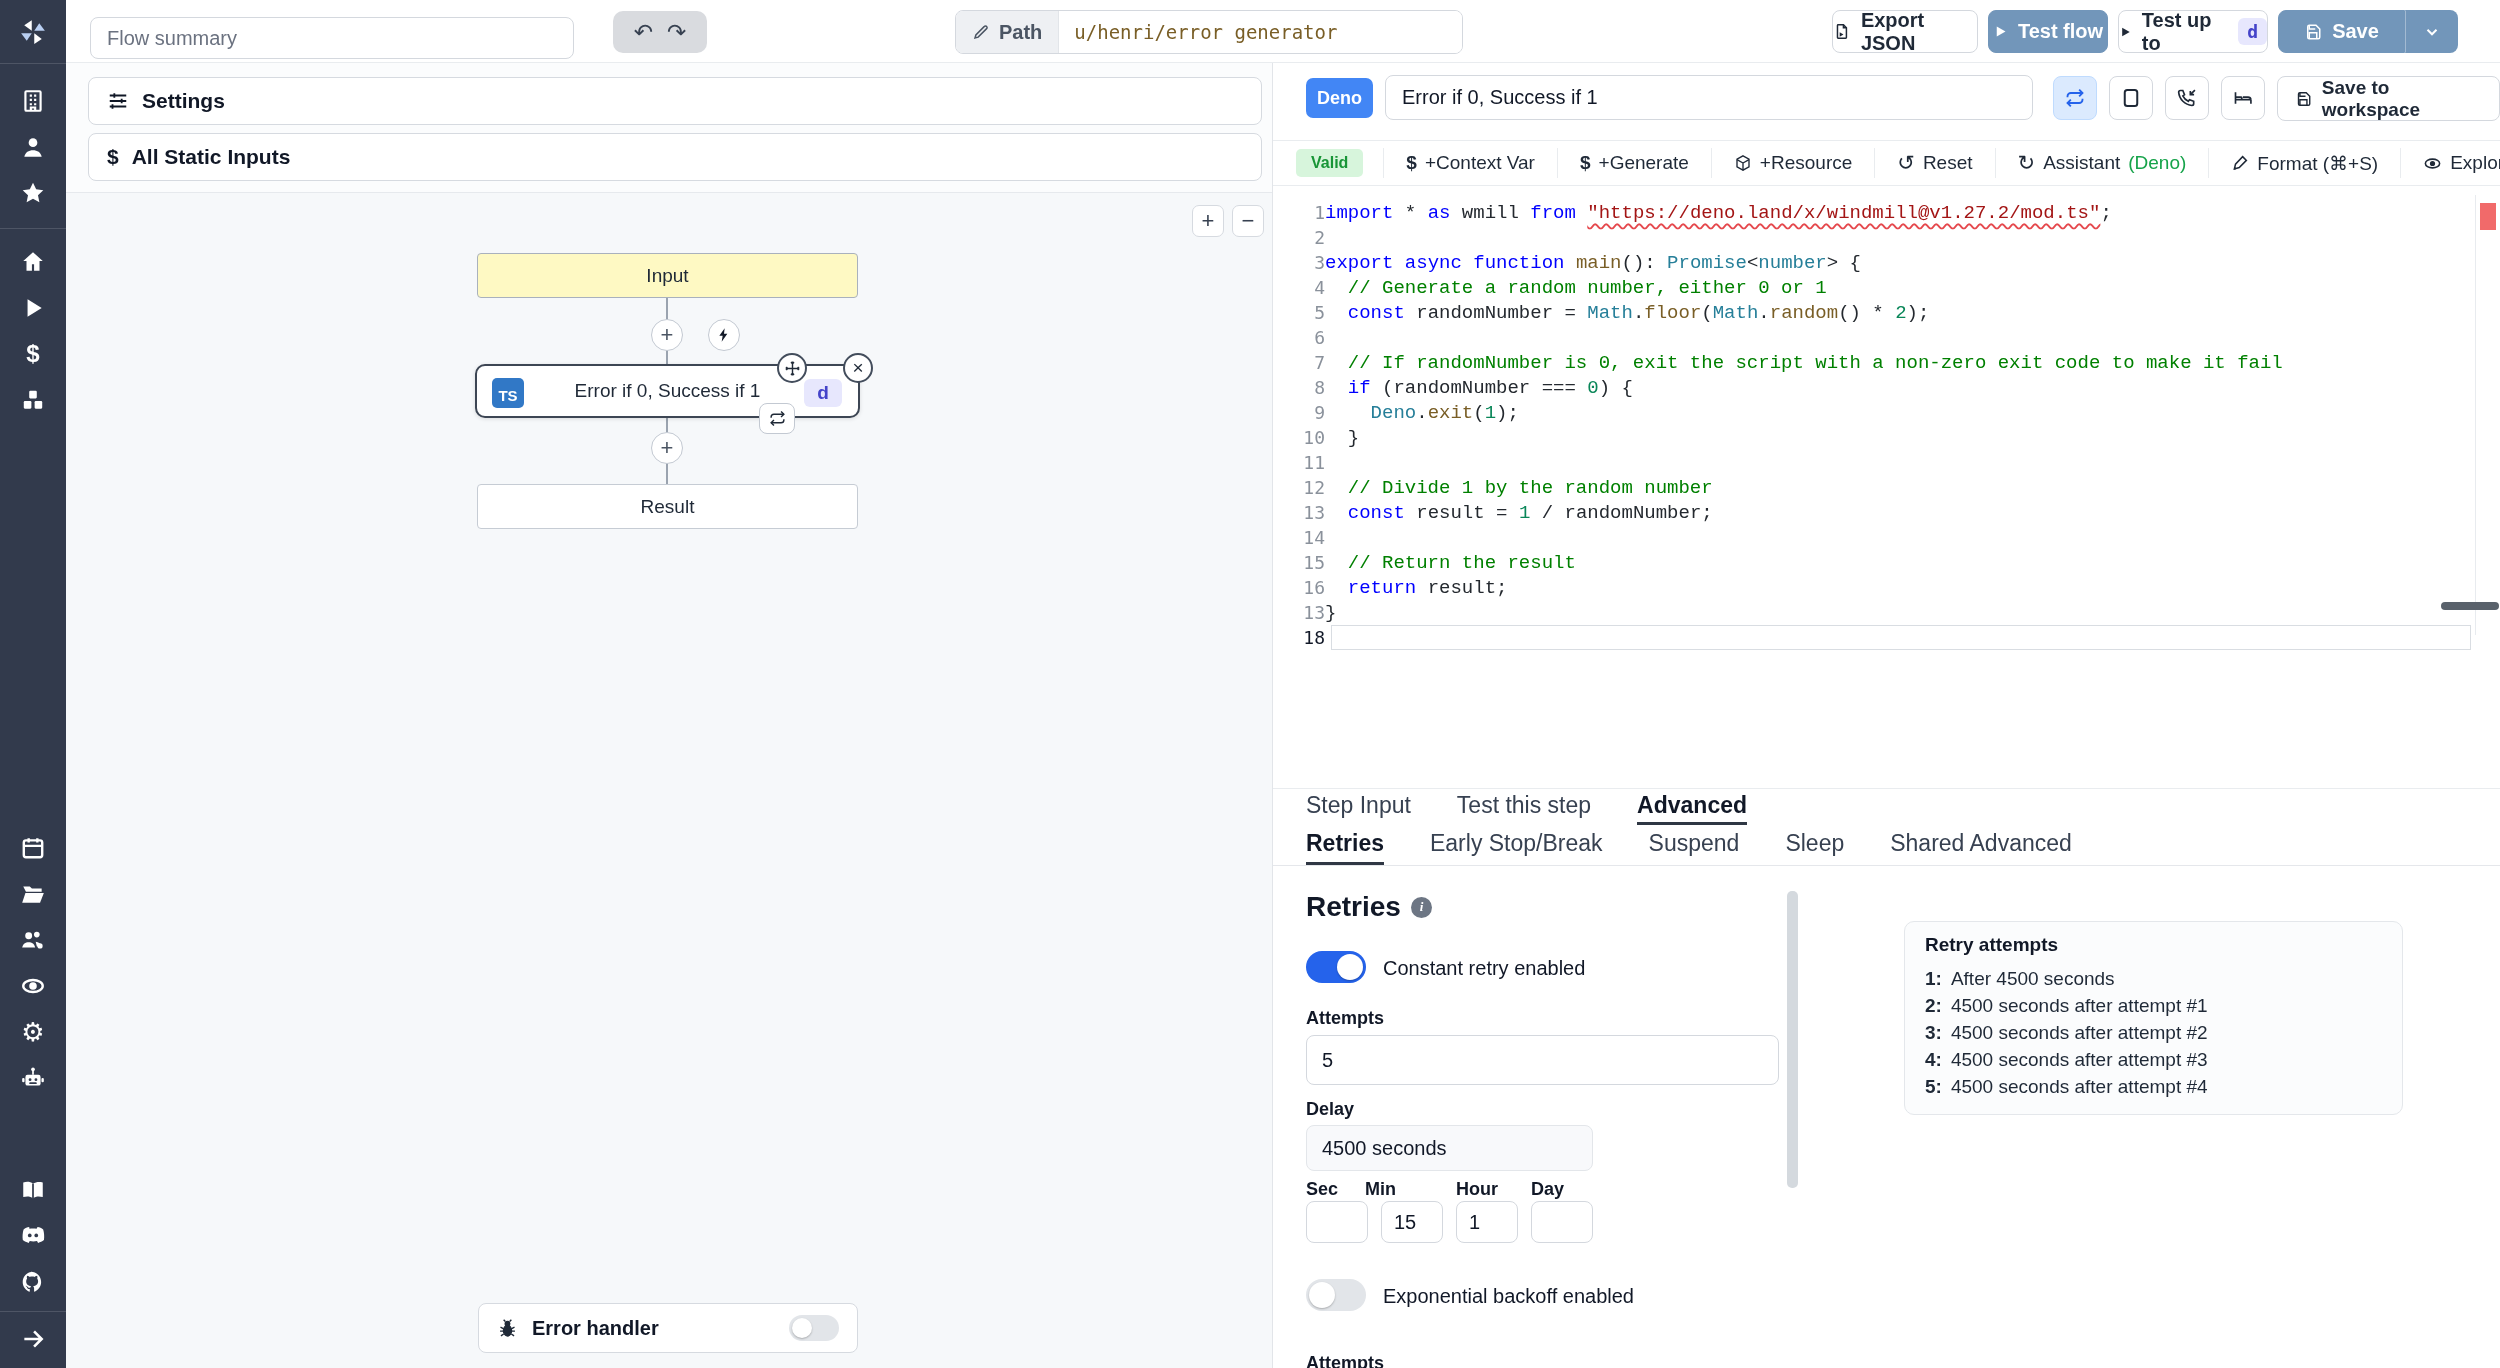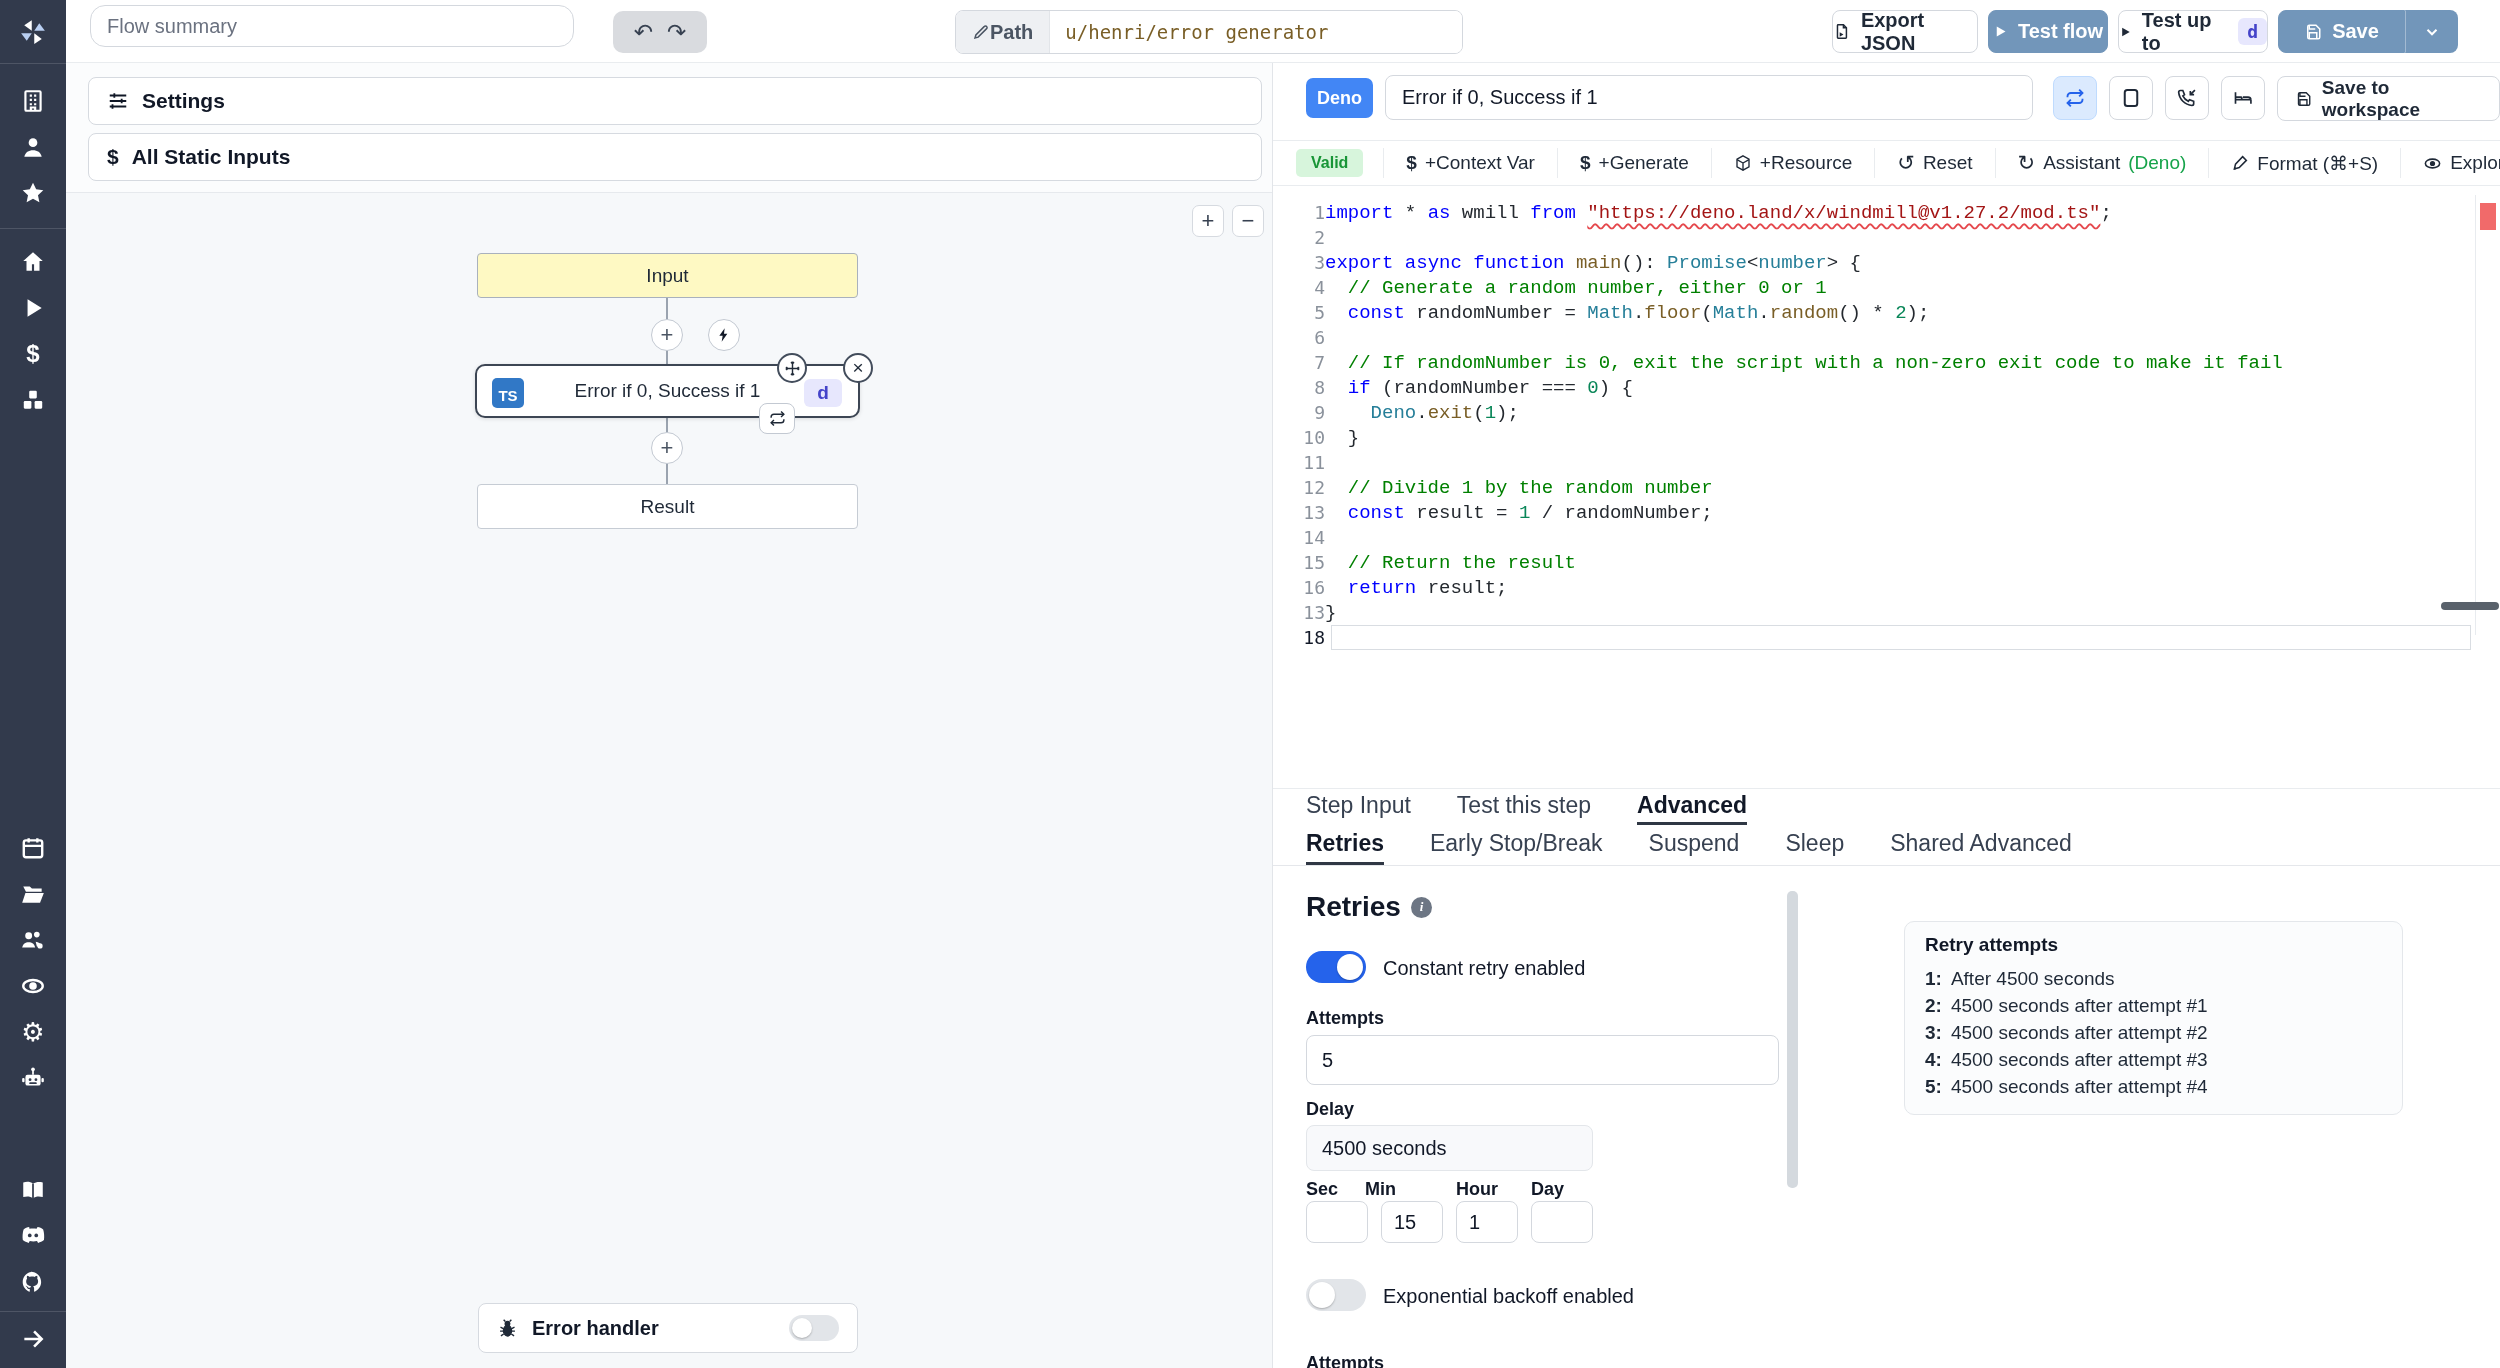--- a/index.html
+++ b/index.html
@@ -12,26 +12,26 @@
   .sidebar { position:absolute; left:0; top:0; width:66px; height:1368px; background:#323a4c; display:flex; flex-direction:column; align-items:center; z-index:30; }
   .sb-logo { height:63px; display:flex; align-items:center; justify-content:center; width:100%; }
   .sb-div { width:100%; height:1px; background:rgba(255,255,255,.14); }
   .sb-ic { width:30px; height:30px; display:flex; align-items:center; justify-content:center; color:#fff; cursor:pointer; }
   .sb-ic svg { width:26px; height:26px; }
   .sb-glyph { font-size:26px; color:#fff; line-height:1; }
   .sb-spacer { flex:1; }
 
   
   .topbar { position:absolute; left:66px; top:0; width:2434px; height:63px; background:#fff; border-bottom:1px solid #e9ecef; z-index:20; }
-  .flow-summary { position:absolute; left:24px; top:5px; width:484px; height:42px; border:1px solid #d4d8de; border-radius:15px; padding:0 16px; font-size:20px; color:#8b5cf6; outline:none; font-family:"Liberation Sans",sans-serif; }
+  .flow-summary { position:absolute; left:24px; top:17px; width:484px; height:42px; border:1px solid #d4d8de; border-radius:8px; padding:0 16px; font-size:20px; color:#8b5cf6; outline:none; font-family:"Liberation Sans",sans-serif; }
   .flow-summary::placeholder { color:#6b7280; }
   .undo-redo { position:absolute; left:547px; top:11px; width:94px; height:42px; background:#d9dbdf; border-radius:10px; display:flex; align-items:center; justify-content:center; gap:14px; }
   .ur-btn { font-size:23px; color:#374151; cursor:pointer; line-height:1; }
   .path-group { position:absolute; left:889px; top:10px; width:508px; height:44px; border:1px solid #d4d8de; border-radius:8px; display:flex; overflow:hidden; background:#fff; }
-  .path-label { background:#eef0f3; display:flex; align-items:center; padding:0 16px; font-size:20px; font-weight:600; color:#4b5563; border-right:1px solid #e2e5e9; }
+  .path-label { background:#eef0f3; display:flex; align-items:center; gap:9px; padding:0 16px; font-size:20px; font-weight:600; color:#4b5563; border-right:1px solid #e2e5e9; }
   .path-value { flex:1; display:flex; align-items:center; padding:0 15px; font-size:19px; color:#111827; border:none; outline:none; background:#fff; }
   .tb-btn { position:absolute; top:10px; height:43px; border-radius:8px; display:flex; align-items:center; justify-content:center; gap:10px; font-size:20px; font-weight:600; cursor:pointer; }
   .tb-white { background:#fff; border:1px solid #d4d8de; color:#1f2937; }
   .tb-blue { background:#7296ba; border:1px solid #7296ba; color:#fff; }
   .badge-d { background:#e7e7fd; color:#4443c9; font-weight:700; border-radius:6px; padding:3px 9px; font-size:18px; }
 
   
   .left-panel { position:absolute; left:66px; top:63px; width:1206px; height:1305px; background:#fbfcfd; }
   .lp-row { position:absolute; left:22px; width:1174px; height:48px; background:#fff; border:1px solid #d6dae0; border-radius:8px; display:flex; align-items:center; gap:13px; padding:0 18px; font-size:21px; font-weight:600; color:#111827; cursor:pointer; }
   .canvas { position:absolute; left:0; top:129px; width:1206px; height:1176px; background:#f6f8fa; border-top:1px solid #e6e9ed; overflow:hidden; }

